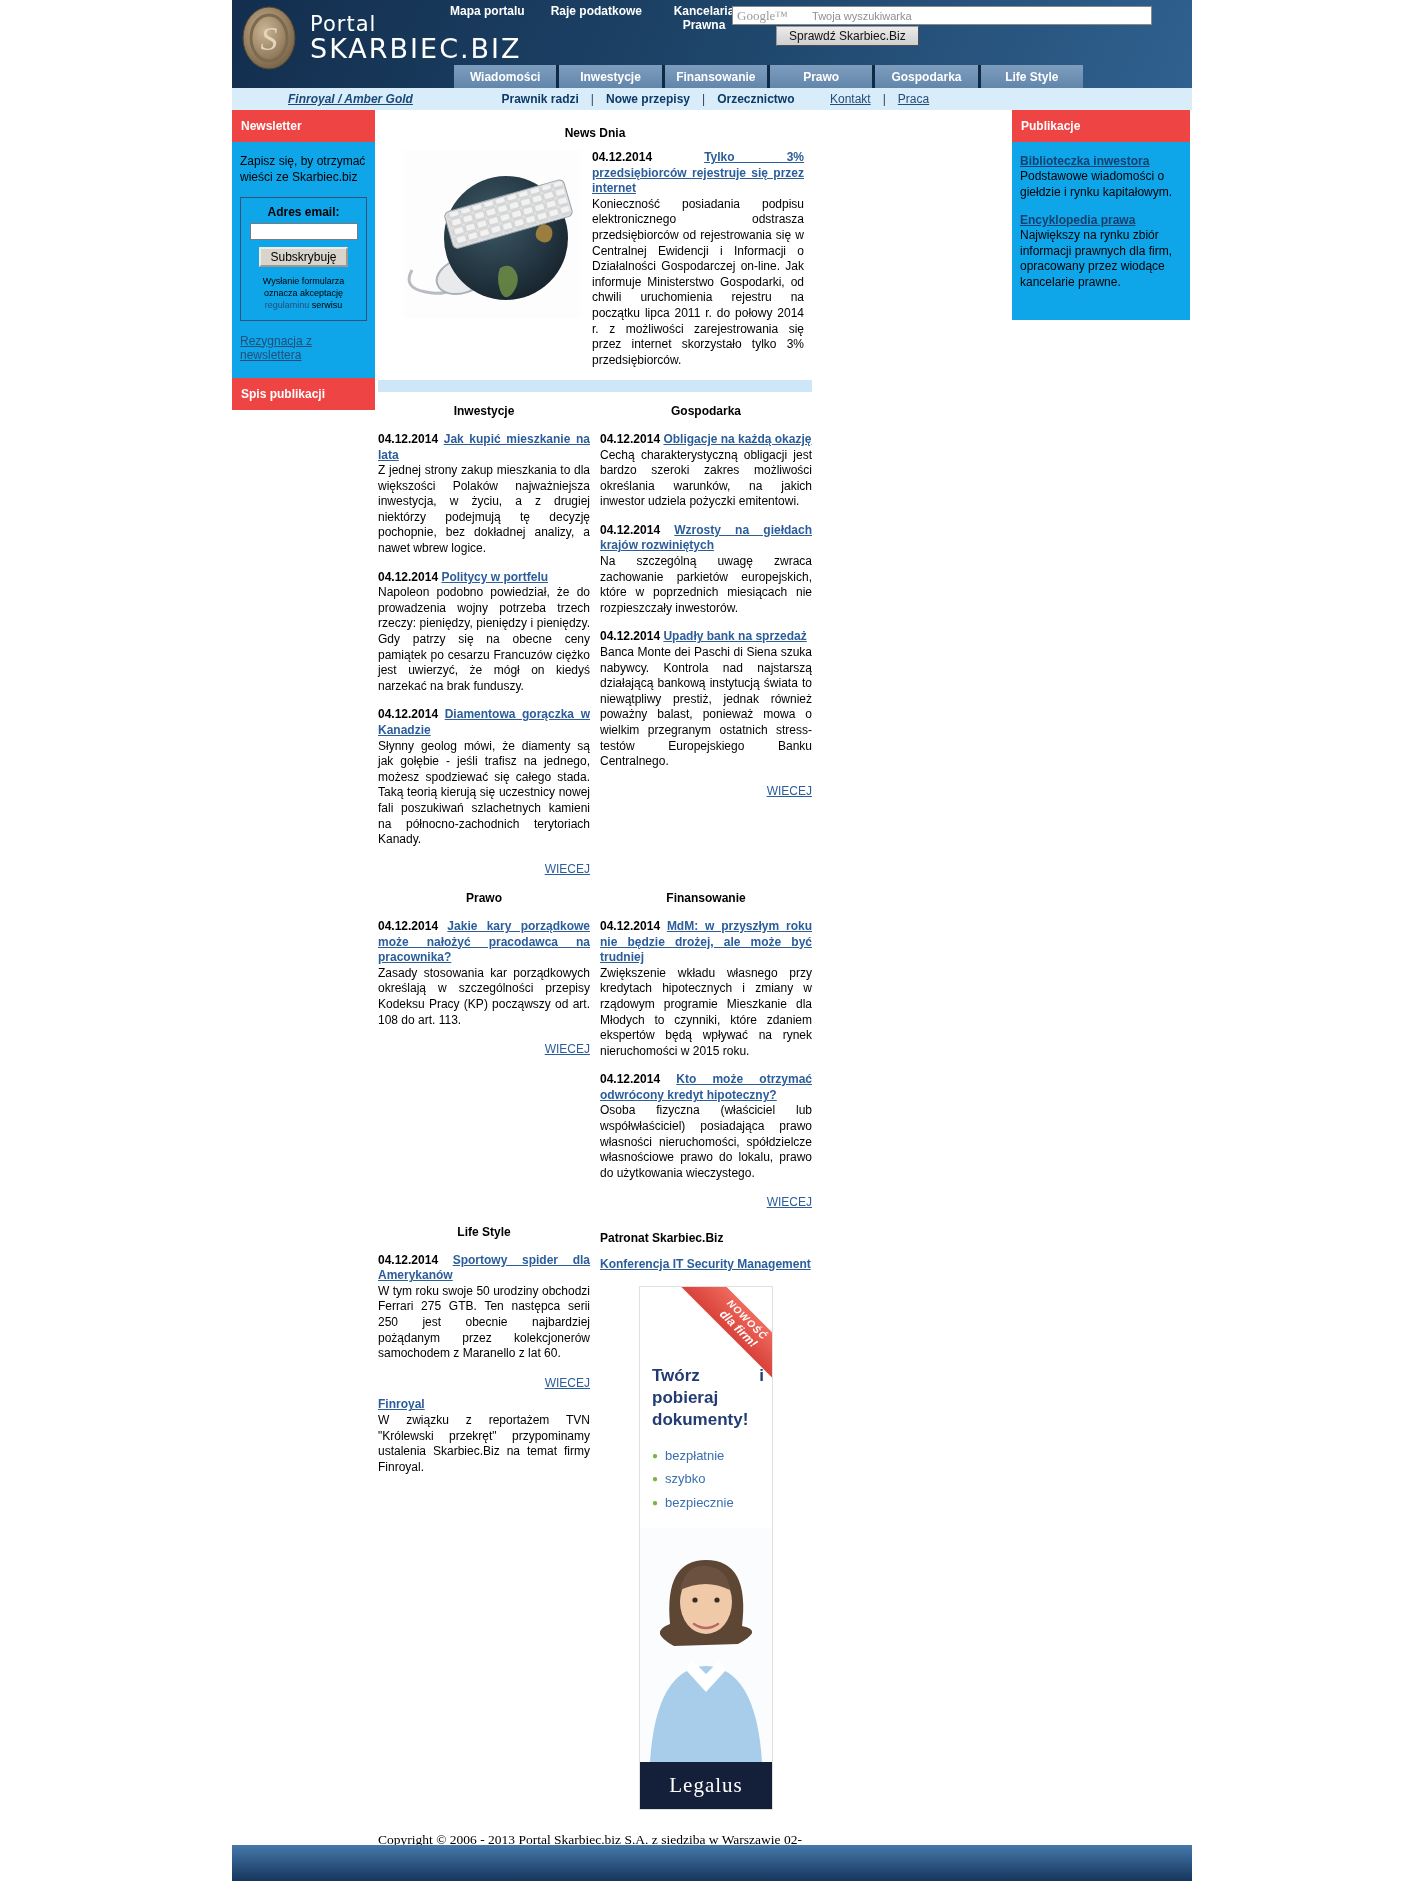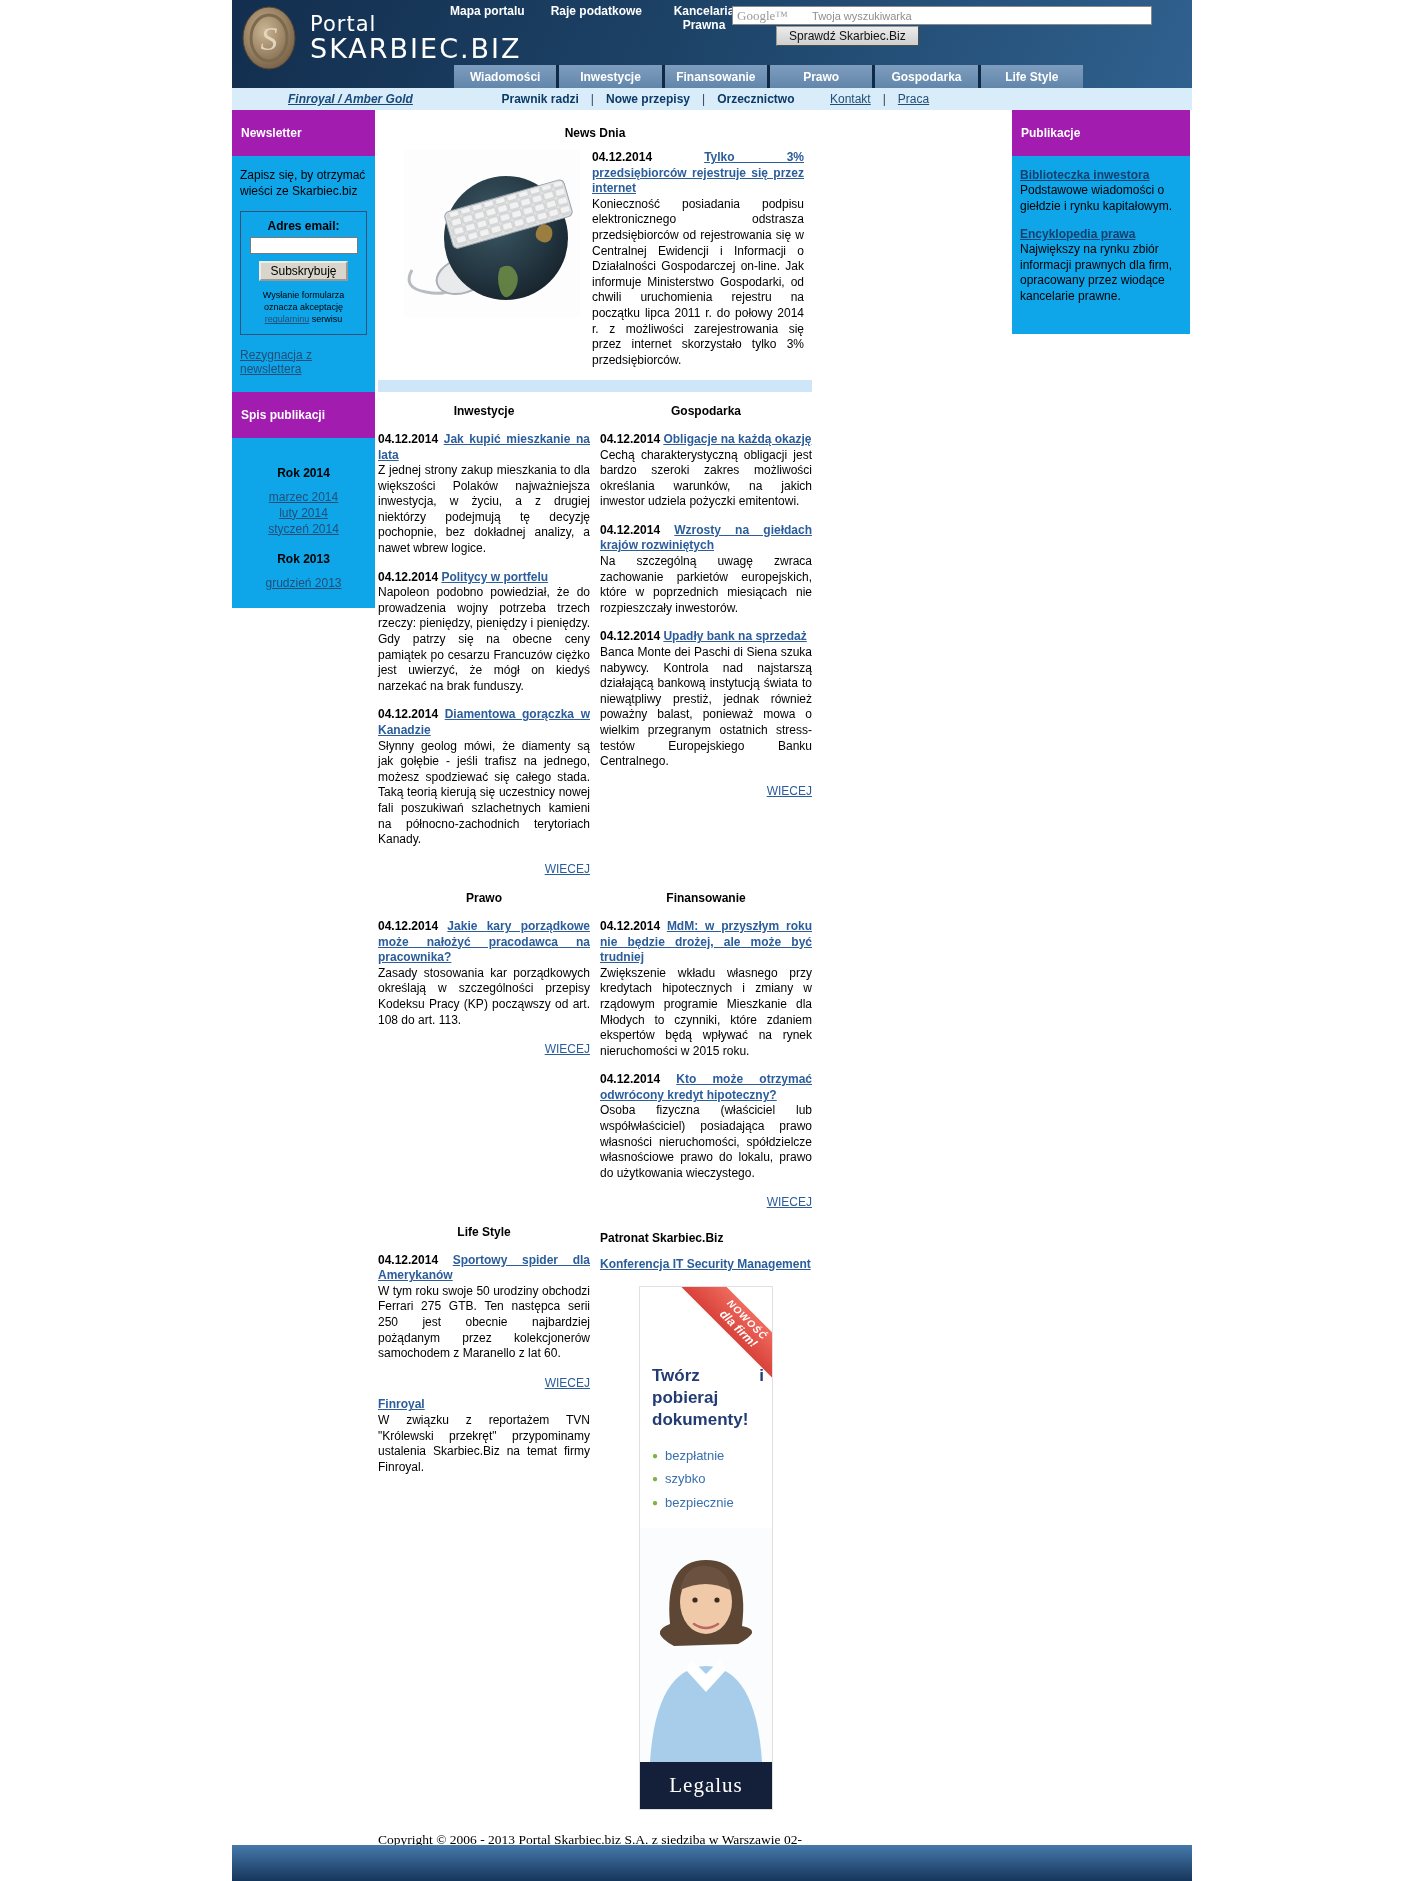--- a/index.html
+++ b/index.html
@@ -35,30 +35,30 @@
   .subnav-sep { margin:0 12px; color:#345; }
   .subnav-right { position:absolute; left:598px; top:4px; width:110px; display:flex; white-space:nowrap; }
   .subnav-right a { color:#234e77; text-decoration:underline; cursor:pointer; }
 
   
   .body-row { position:relative; }
   .sidebar-left  { position:absolute; left:0;   top:0; width:143px; }
   .main-col      { position:absolute; left:146px; top:0; width:434px; font-size:12px; }
   .sidebar-right { position:absolute; left:780px; top:0; width:178px; }
 
-  .side-header { background:#a21caf; color:#fff; font-weight:bold; font-size:12px; padding:16px 9px; }
+  .side-header { background:#ef4444; color:#fff; font-weight:bold; font-size:12px; padding:9px 9px; }
   .side-panel { background:#0ea5e9; padding:12px 8px 16px; font-size:12px; }
 
   .nl-intro { margin:0 0 12px; line-height:1.3; }
   .nl-box { border:1px solid #33527a; padding:7px 4px 8px; text-align:center; }
   .nl-label { font-weight:bold; font-size:12px; }
   .nl-input { width:108px; height:17px; border:1px solid #7a7a7a; margin-top:4px; font-size:11px; }
   .nl-btn { margin-top:7px; background:#d9d5cc; border:2px outset #efece6; font-size:12px; padding:1px 9px; cursor:pointer; font-family:"Liberation Sans",sans-serif; }
   .nl-small { font-size:9px; margin-top:8px; line-height:1.35; }
-  .nl-small a { color:#234e77; text-decoration:underline; cursor:pointer; }
+  .nl-small a { color:#234e77; cursor:pointer; }
   .nl-unsub { display:inline-block; margin-top:13px; color:#234e77; text-decoration:underline; cursor:pointer; }
 
   .spis-panel { text-align:center; }
   .spis-year { font-weight:bold; margin:16px 0 10px; }
   .spis-link { display:block; color:#234e77; text-decoration:underline; margin:2px 0; cursor:pointer; }
 
   .pub-title { color:#13406e; font-weight:bold; text-decoration:underline; cursor:pointer; }
   .pub-desc { margin:1px 0 13px; line-height:1.3; }
 
   
@@ -178,28 +178,20 @@
             <div class="nl-small">
               <span>Wysłanie formularza oznacza akceptację</span>
               <a>regulaminu</a>
               <span>serwisu</span>
             </div>
           </div>
           <a class="nl-unsub">Rezygnacja z newslettera</a>
         </div>
 
         <div class="side-header">Spis publikacji</div>
-        <div class="side-panel spis-panel">
-          <div class="spis-year">Rok 2014</div>
-          <a class="spis-link">marzec 2014</a>
-          <a class="spis-link">luty 2014</a>
-          <a class="spis-link">styczeń 2014</a>
-          <div class="spis-year">Rok 2013</div>
-          <a class="spis-link">grudzień 2013</a>
-        </div>
       </div>
 
       <div class="main-col">
         <div class="news-title">News Dnia</div>
 
         <div class="news-row">
           <svg class="globe-img" viewBox="0 0 176 168">
             <rect x="0" y="0" width="176" height="168" fill="#fdfdfd"></rect>
             <path d="M8 120 q-10 18 14 22 q26 5 30 -10" fill="none" stroke="#b9bdc2" stroke-width="3"></path>
             <ellipse cx="58" cy="126" rx="26" ry="17" fill="#e8eaec" stroke="#aab0b6" stroke-width="2" transform="rotate(-18 58 126)"></ellipse>

